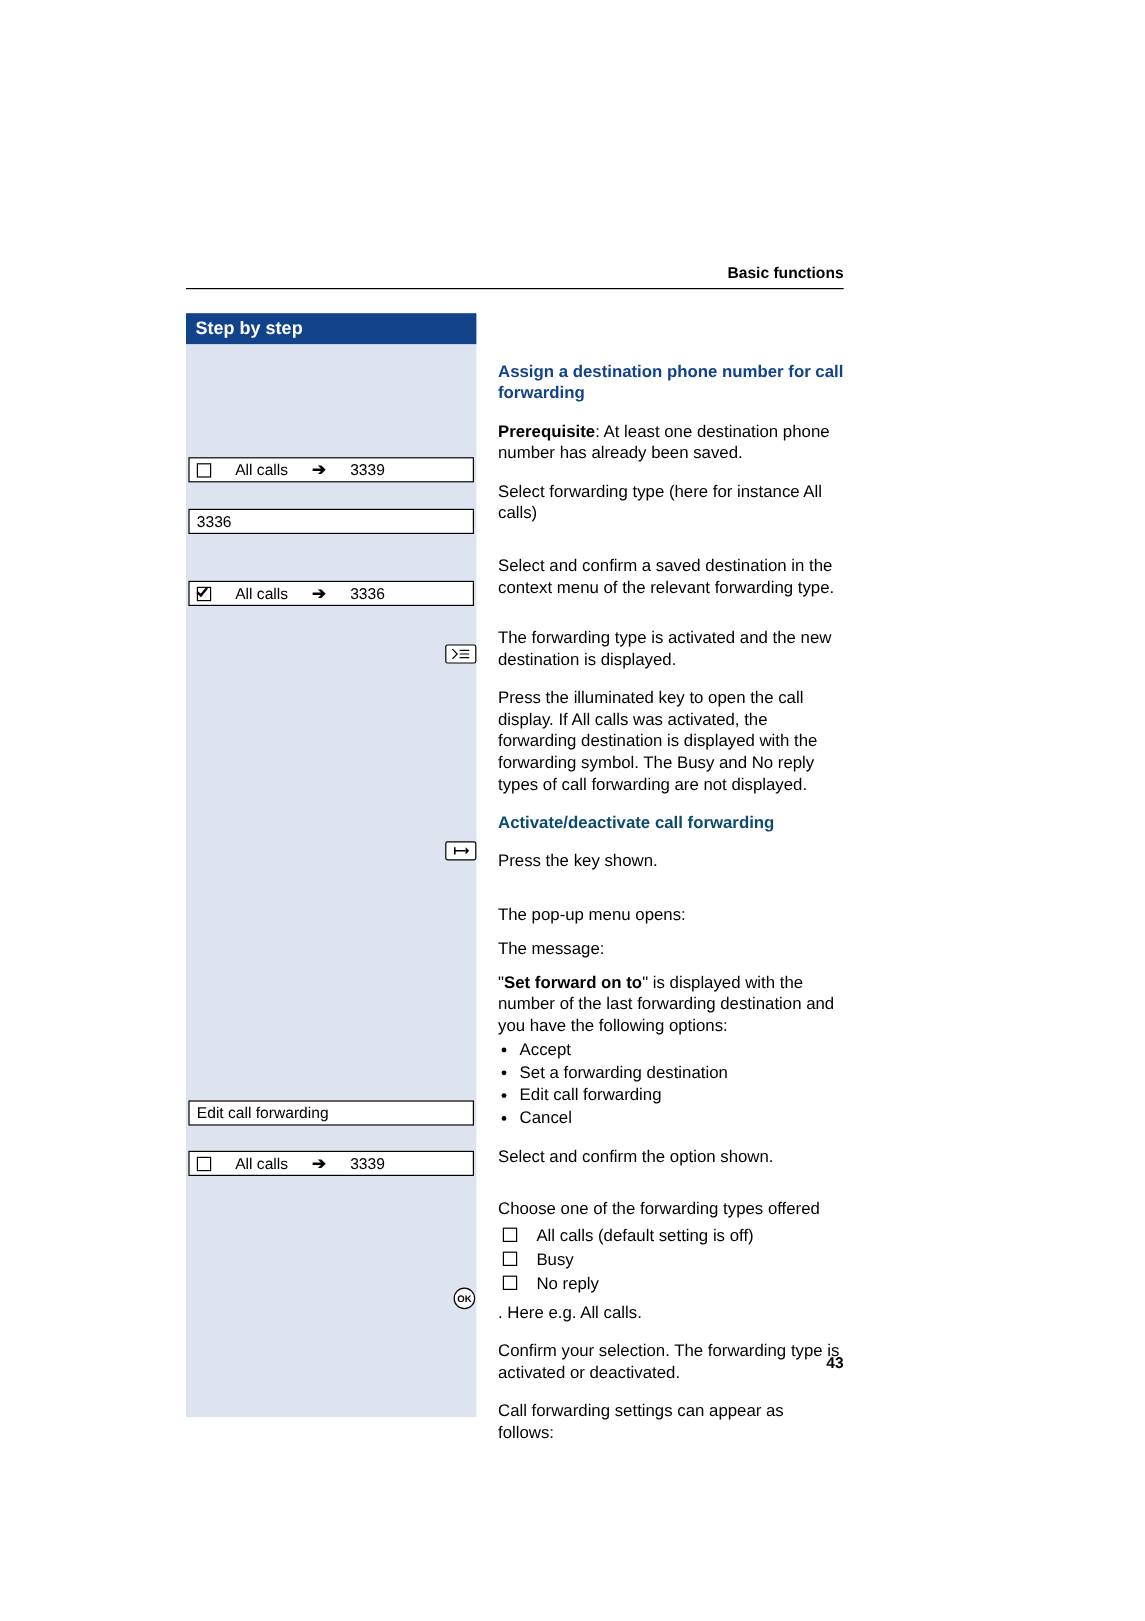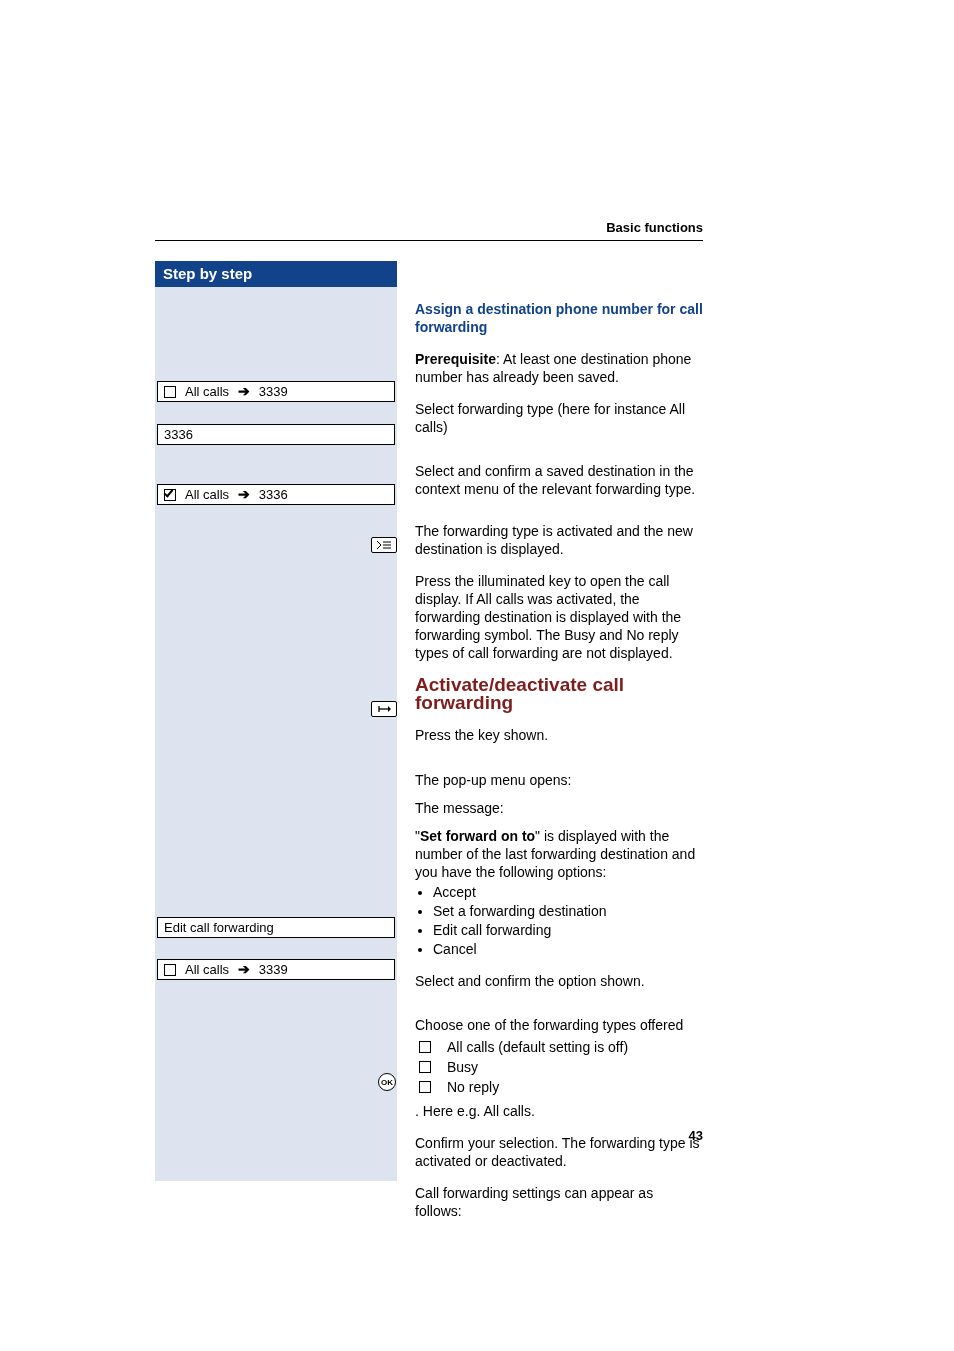--- a/index.html
+++ b/index.html
@@ -58,21 +58,21 @@
     box-sizing: border-box;
   }
   .menu-box {
     border: 1px solid #000;
     background: #fff;
     font-size: 13px;
     line-height: 17px;
     padding: 1px 4px 1px 6px;
     display: flex;
     align-items: center;
-    gap: 9px;
+    gap: 20px;
   }
   .checkbox-empty {
     width: 10px;
     height: 10px;
     border: 1.4px solid #000;
     display: inline-block;
     flex: 0 0 auto;
   }
   .checkbox-checked {
     width: 10px;
@@ -121,23 +121,23 @@
   .content p {
     margin: 0 0 14px 0;
   }
   .sec-title {
     color: #12428a;
     font-weight: bold;
     font-size: 14px;
     margin: 0 0 12px 0;
   }
   .sub-heading {
-    color: #7f1d1d;
-    font-weight: bold;
-    font-size: 19px;
+    color: #0c4a6e;
+    font-weight: bold;
+    font-size: 14px;
     margin: 28px 0 14px 0;
   }
   ul.bullets {
     margin: 0 0 14px 0;
     padding-left: 18px;
   }
   ul.bullets li {
     margin: 0 0 1px 0;
   }
   .checkbox-list {

